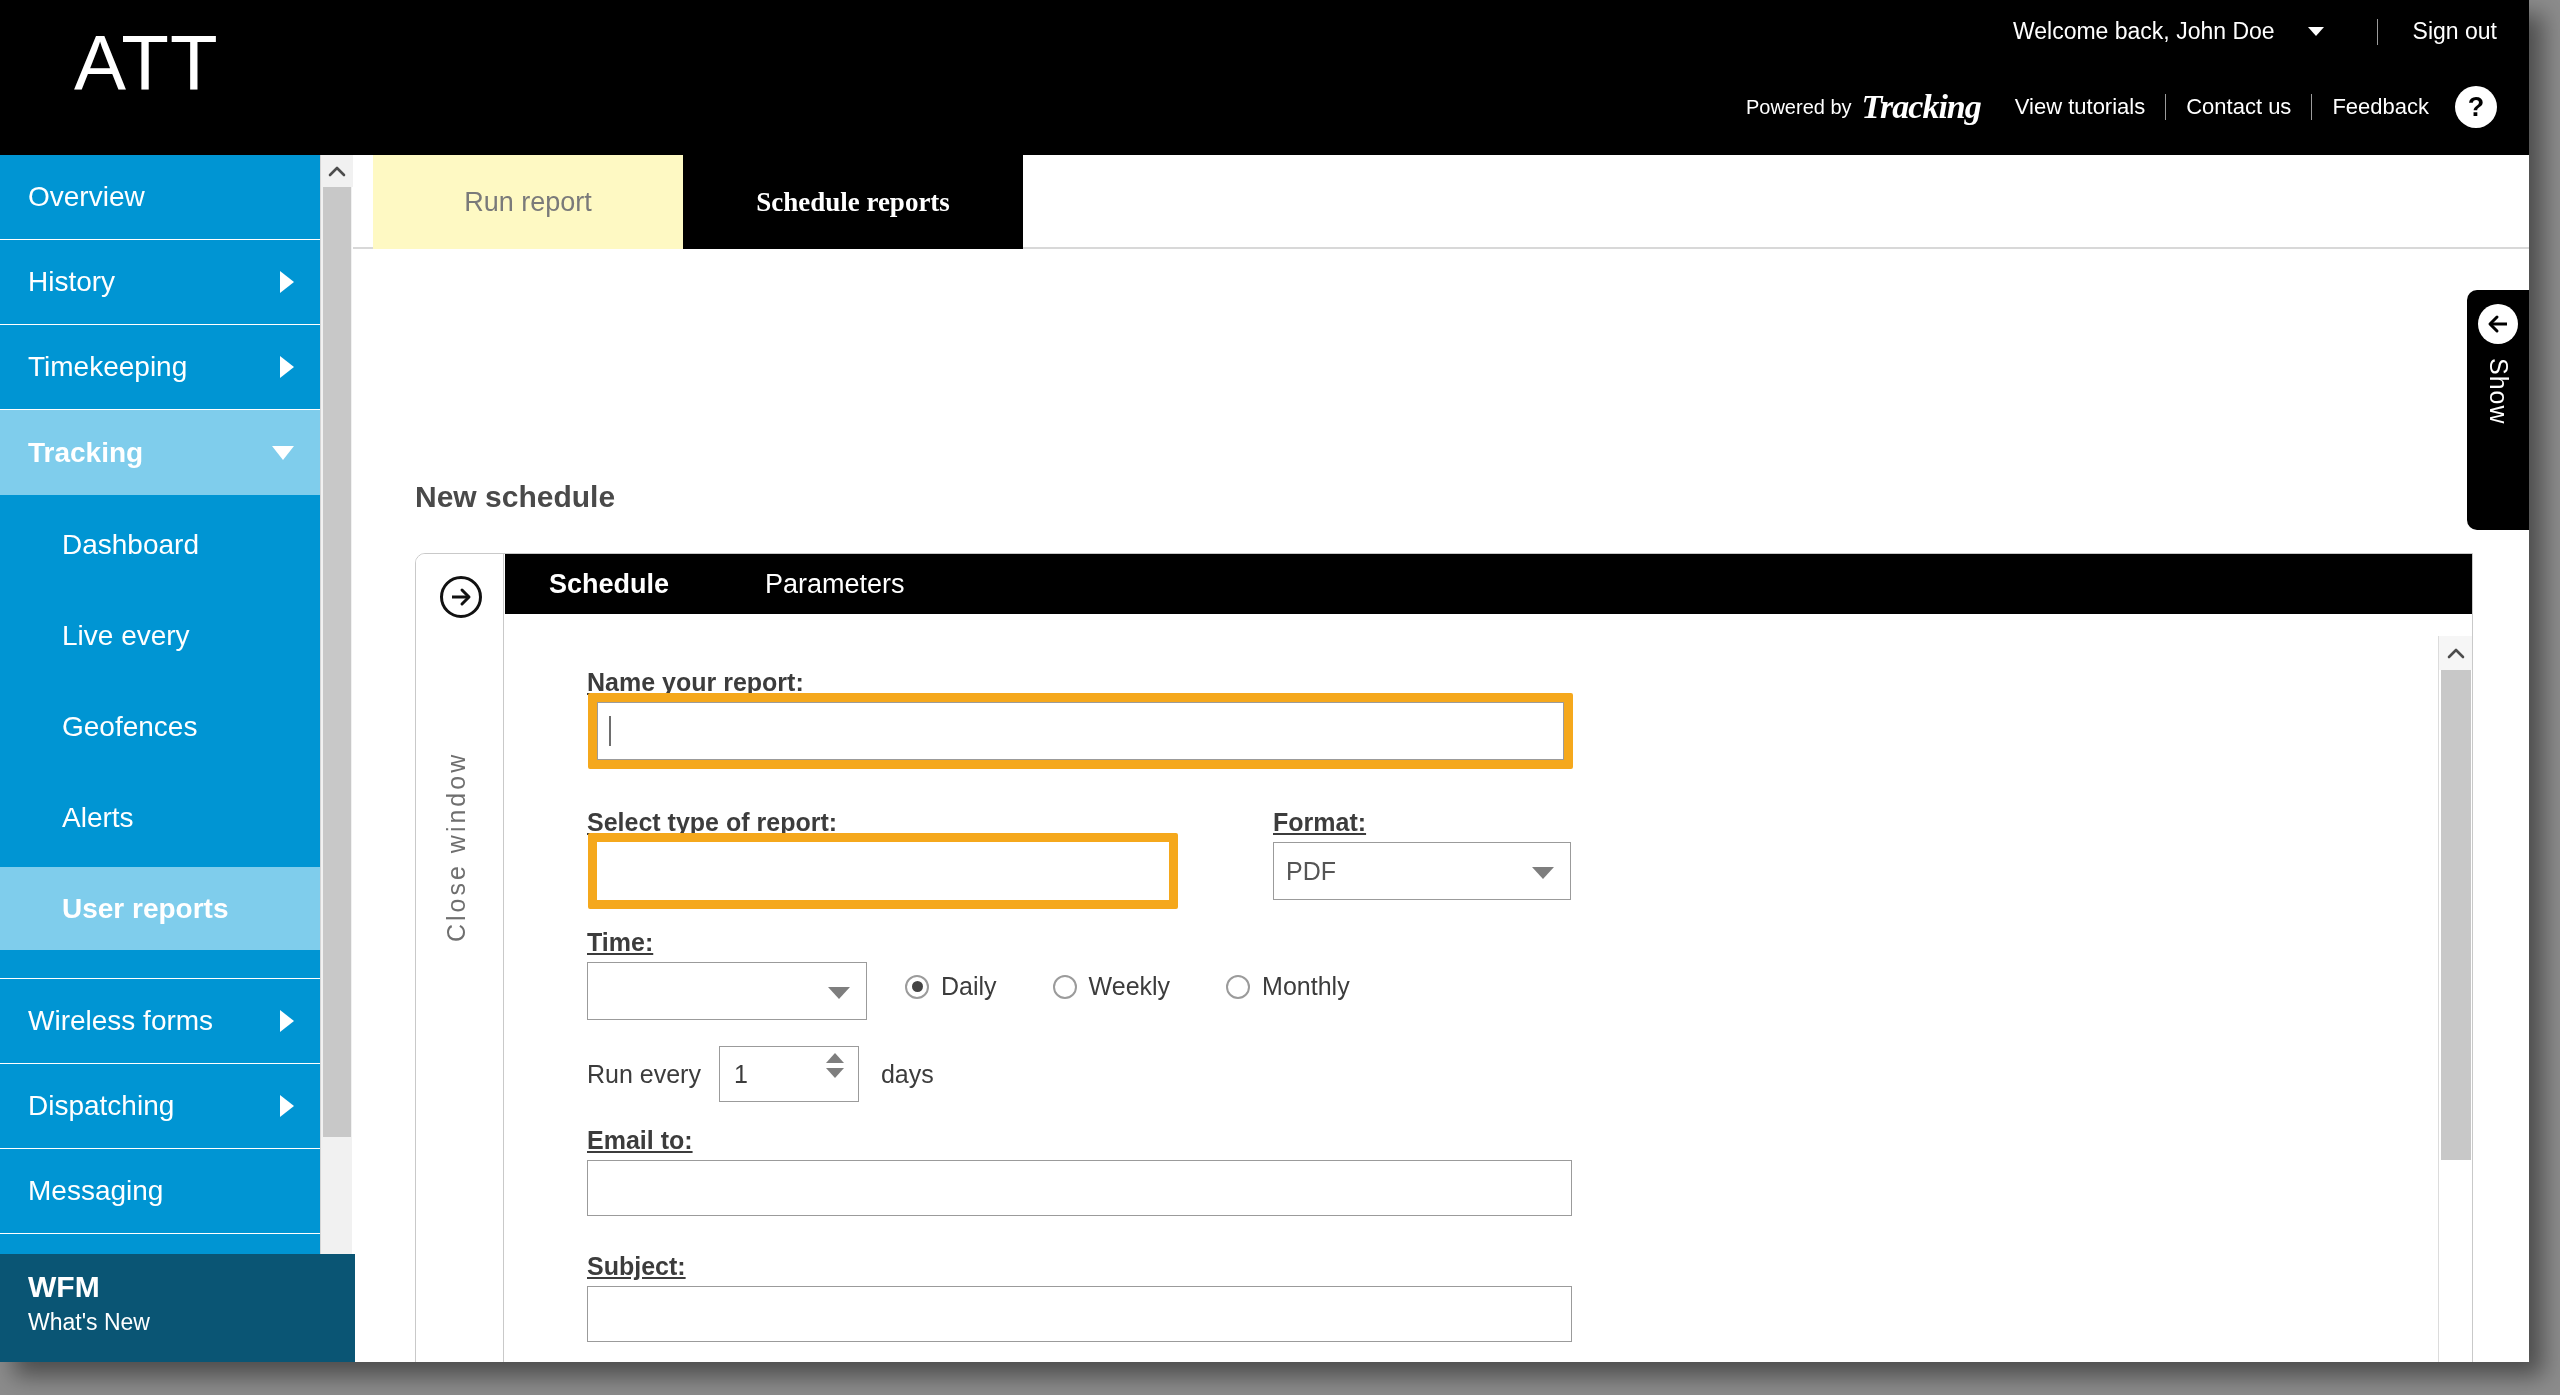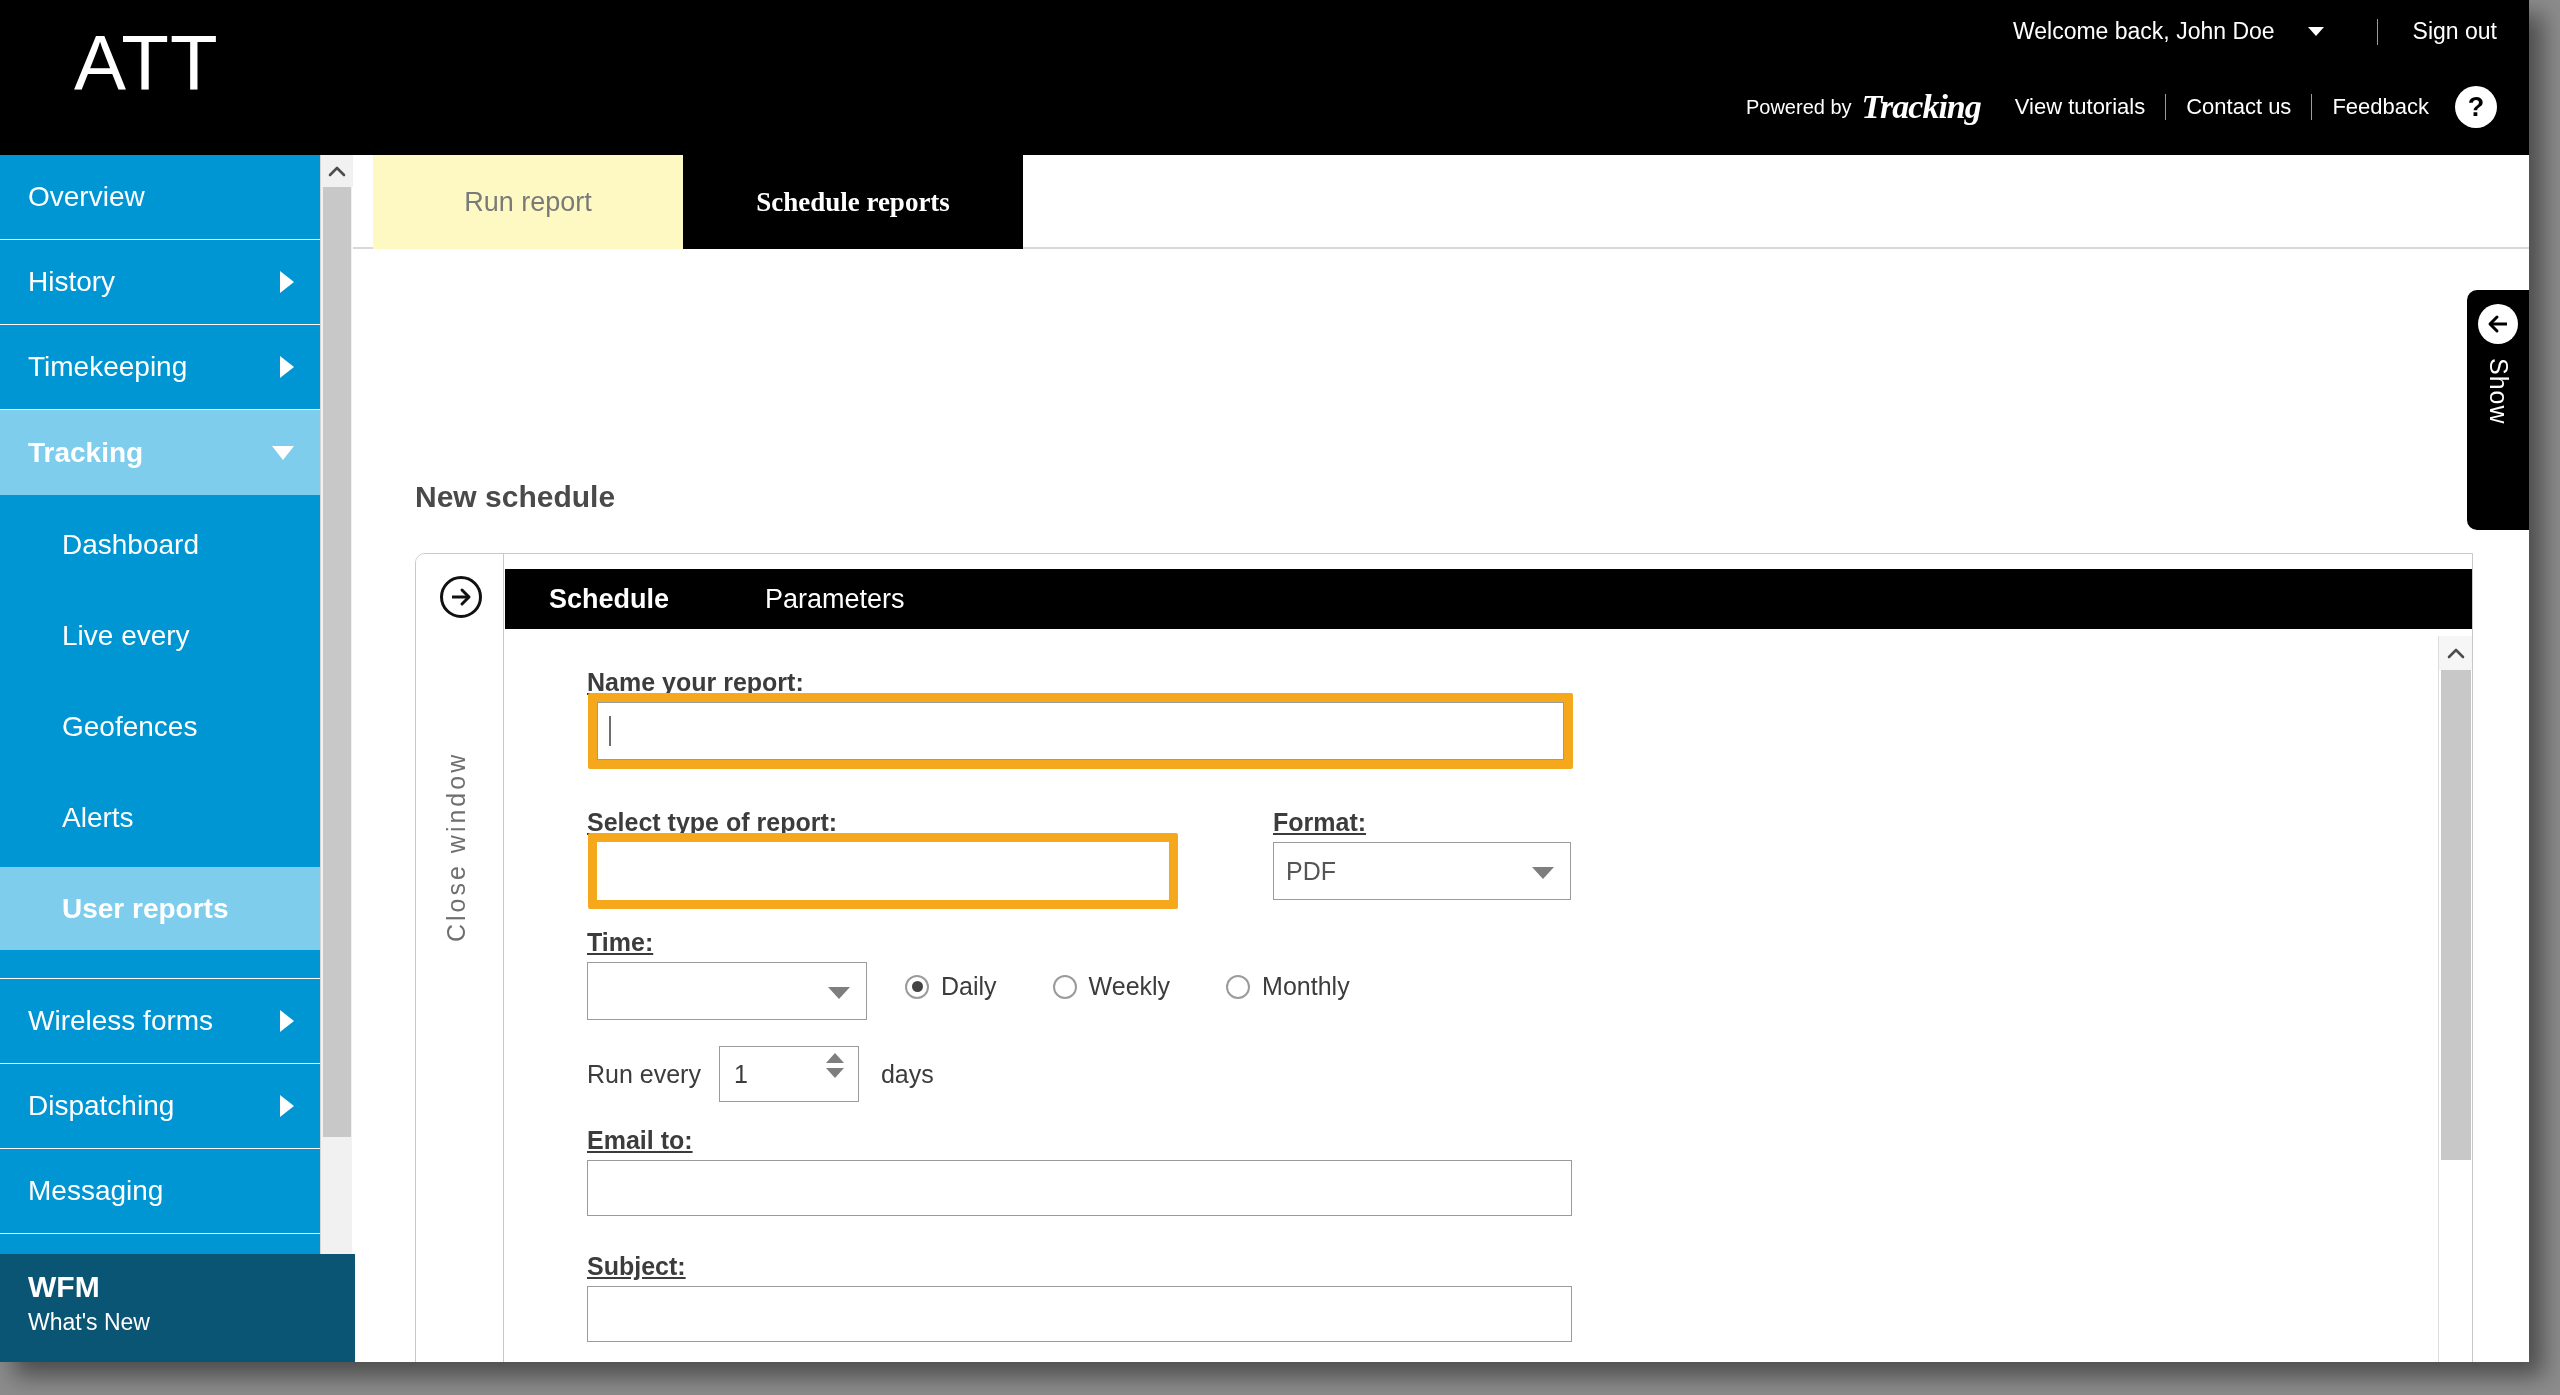--- a/index.html
+++ b/index.html
@@ -214,21 +214,21 @@
     width: 38px; height: 300px;
     color:#6f6f6f; font-size: 25px; letter-spacing: 3px;
     writing-mode: vertical-rl; transform: rotate(180deg);
     white-space: nowrap;
   }
 
   .card-tabs {
     position:absolute; left: 89px; top: 0;
     width: 1969px; height: 60px;
     background:#000000;
-    display:flex; align-items:center;margin-top:15px;
+    display:flex; align-items:center;
   }
   .card-tab {
     color:#ffffff; font-size: 27px; cursor:pointer;
   }
   .card-tab.on { font-weight:bold; margin-left: 44px; }
   .card-tab.off { margin-left: 96px; }
 
   .card-body {
     position:absolute; left: 89px; top: 82px;
     width: 1969px; height: 828px;

